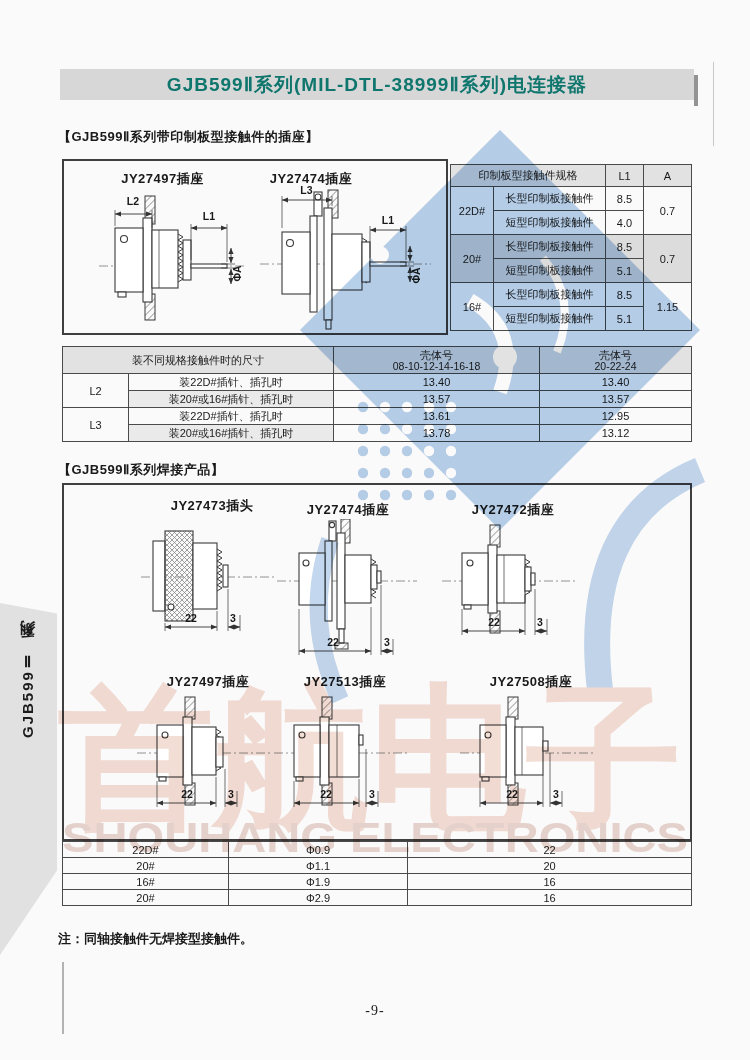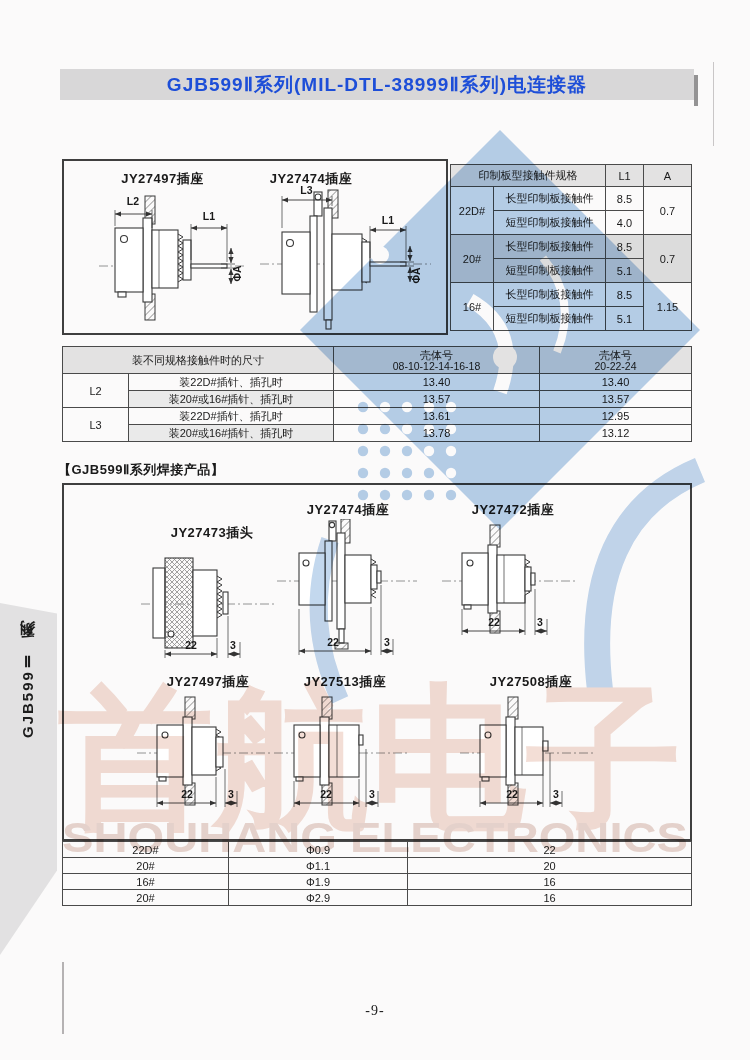--- a/index.html
+++ b/index.html
@@ -2,21 +2,21 @@
 <html><head>
 <meta charset="utf-8">
 <style>
   html,body{margin:0;padding:0;}
   .page{position:relative;width:750px;height:1060px;background:#fbfafa;overflow:hidden;
         font-family:"Liberation Sans",sans-serif;color:#1a1a1a;}
   .abs{position:absolute;}
   
   .titlebar{left:60px;top:69px;width:634px;height:31px;background:#d8d7d8;
             display:flex;align-items:center;justify-content:center;
-            font-size:19px;font-weight:bold;letter-spacing:1px;color:#1d4ed8;z-index:1;}
+            font-size:19px;font-weight:bold;letter-spacing:1px;color:#0f766e;z-index:1;}
   .titleshadow{left:694px;top:75px;width:4px;height:31px;background:#949394;z-index:1;}
   .sectionlabel{font-size:13px;font-weight:bold;z-index:2;letter-spacing:0.5px;}
   
   .framebox{border:2px solid #3f3f3f;background:transparent;z-index:1;}
   
   table.dt{border-collapse:collapse;table-layout:fixed;z-index:2;position:absolute;
            font-size:11px;background:transparent;}
   table.dt th,table.dt td{border:1px solid #4a4a4a;text-align:center;vertical-align:middle;
            padding:0 2px;font-weight:normal;overflow:hidden;white-space:nowrap;}
   table.dt th{background:#e3e2e2;}
@@ -80,20 +80,21 @@
     </defs>
   </svg>
 
   <div class="abs titlebar">
     <span>GJB599Ⅱ系列(MIL-DTL-38999Ⅱ系列)电连接器</span>
   </div>
   <div class="abs titleshadow"></div>
   <div class="abs edgeline1"></div>
   <div class="abs edgeline2"></div>
 
+  <div class="abs sectionlabel" style="left:58px;top:128px">【GJB599Ⅱ系列带印制板型接触件的插座】</div>
 
   <div class="abs framebox" style="left:62px;top:159px;width:382px;height:172px"></div>
 
   <div class="dcell" style="left:95px;top:170px;width:158px;height:160px">
     <div class="dlabel" style="width:135px">JY27497插座</div>
     <svg class="abs" style="left:0;top:18px" width="155" height="135" viewBox="0 0 155 135">
       <line class="cl" x1="4" y1="78" x2="150" y2="78"></line>
       <rect class="hatch" x="50" y="8" width="10" height="28"></rect>
       <rect class="hatch" x="50" y="106" width="10" height="26"></rect>
       <rect class="part" x="48" y="30" width="9" height="84"></rect>
@@ -240,21 +241,21 @@
       <td>13.78</td>
       <td>13.12</td>
     </tr>
   </tbody>
     </table>
 
   <div class="abs sectionlabel" style="left:58px;top:461px">【GJB599Ⅱ系列焊接产品】</div>
 
   <div class="abs framebox" style="left:62px;top:483px;width:626px;height:354px"></div>
 
-  <div class="dcell" style="left:137px;top:524px;width:150px;height:168px">
+  <div class="dcell" style="left:137px;top:497px;width:150px;height:168px">
     <div class="dlabel" style="width:150px">JY27473插头</div>
     <svg class="abs" style="left:0;top:18px" width="150" height="118" viewBox="0 0 150 118">
       <line class="cl" x1="4" y1="62" x2="140" y2="62"></line>
       <rect class="part" x="16" y="26" width="12" height="70"></rect>
       <rect class="knurl" x="28" y="16" width="28" height="90"></rect>
       <circle class="part" cx="34" cy="92" r="3"></circle>
       <rect class="part" x="56" y="28" width="24" height="66"></rect>
       <path class="teeth" d="M80 34 l5 3 -5 3 5 3 -5 3 5 3 -5 3 5 3 -5 3 5 3 -5 3 5 3 -5 3 5 3 -5 3"></path>
       <rect class="part" x="86" y="50" width="5" height="22"></rect>
       <line class="ext" x1="28" y1="108" x2="28" y2="116"></line>
@@ -417,20 +418,21 @@
       <td>16</td>
     </tr>
     <tr style="height:16px">
       <td>20#</td>
       <td>Φ2.9</td>
       <td>16</td>
     </tr>
   </tbody>
     </table>
 
+  <div class="abs notetx" style="left:58px;top:930px">注：同轴接触件无焊接型接触件。</div>
 
   <div class="abs pagenum" style="left:340px;top:1003px;width:70px">-9-</div>
 
   <div class="abs leftpoly"></div>
   <div class="abs sidetab">GJB599Ⅱ系列</div>
 
   <svg class="abs wm" viewBox="0 0 750 1060">
     <g>
       <rect x="348" y="392" width="110" height="110" fill="url(#pdotB)"></rect>
       <polygon points="300,330 500,130 700,330 500,530" fill="#b7d0ea"></polygon>

